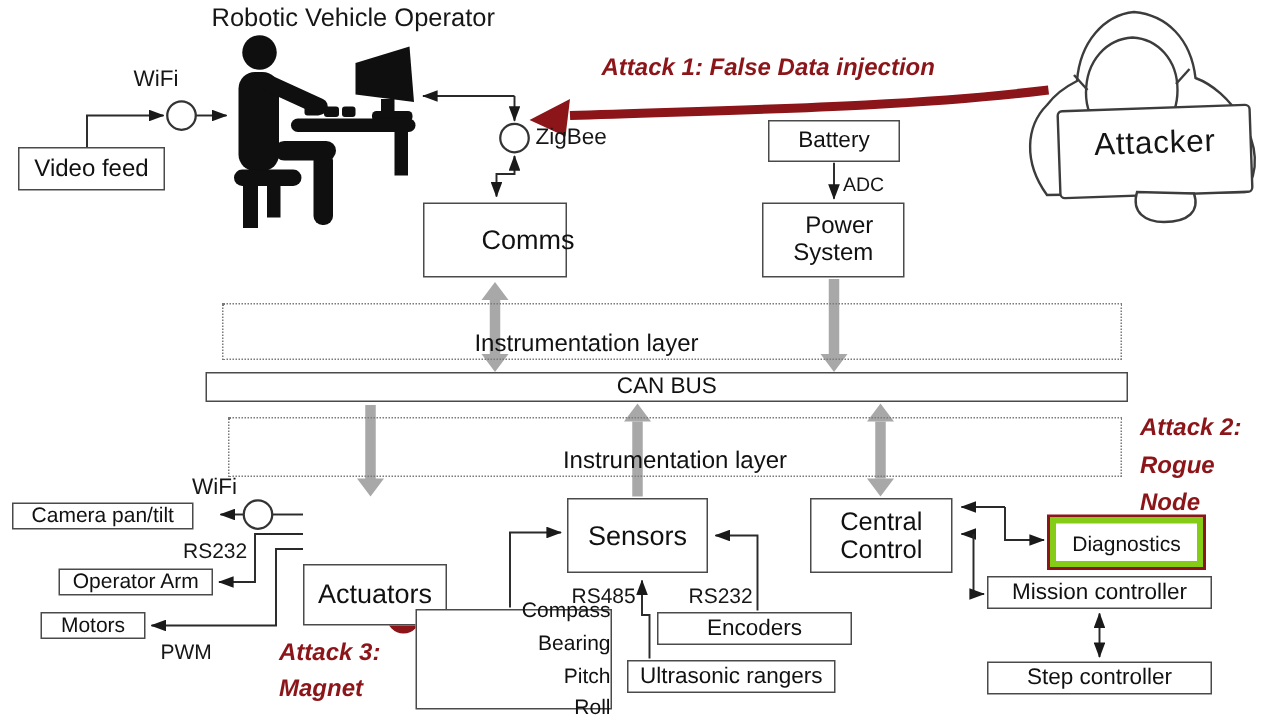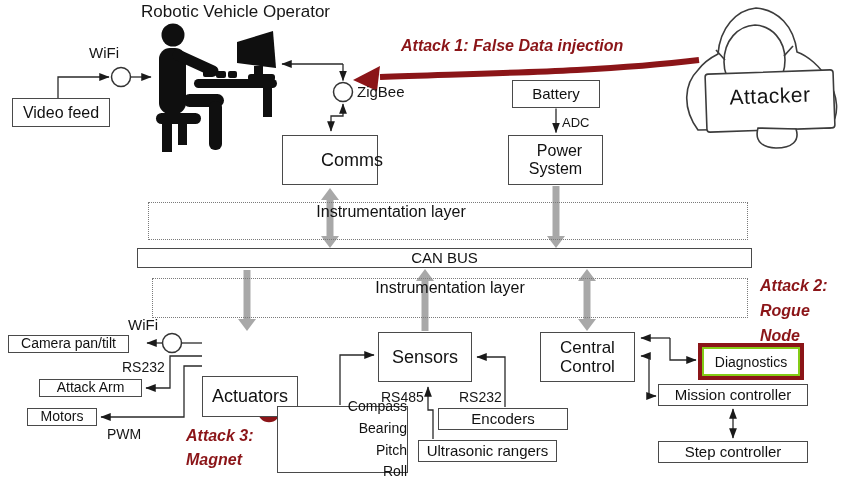--- a/index.html
+++ b/index.html
@@ -8,21 +8,21 @@
     font-family:"Liberation Sans","DejaVu Sans",sans-serif;color:#111;
   }
   #connector-layer{position:absolute;left:0;top:0;width:850px;height:478px;}
   .box{
     position:absolute;background:#fff;border:1.4px solid #4a4a4a;
     display:flex;align-items:center;justify-content:center;text-align:right;
     box-sizing:border-box;line-height:1.12;
   }
   .dashedbox{
     position:absolute;border:1px dotted #7a7a7a;background:transparent;
-    box-sizing:border-box;display:flex;align-items:flex-start;justify-content:center;
+    box-sizing:border-box;display:flex;align-items:flex-end;justify-content:center;
   }
   .lbl{position:absolute;white-space:nowrap;color:#161616;}
   .attack{
     position:absolute;color:var(--attack-red,#8b1518);font-style:italic;font-weight:600;
     white-space:pre-line;line-height:1.55;
   }
   .prelines{white-space:pre-line;}
   .thin-stroke{stroke:#2a2a2a;stroke-width:1.3;fill:none;}
   .node-circle{fill:#fff;stroke:#333;stroke-width:1.5;}
   .gray-shaft{stroke:var(--arrow-gray,#a8a8a8);stroke-width:7;fill:none;}
@@ -30,21 +30,21 @@
   .red-stroke{stroke:var(--attack-red,#8b1518);}
   .red-fill{fill:var(--attack-red,#8b1518);}
   .pict{fill:#0f0f0f;}
   .sketch{fill:#fff;stroke:#3c3c3c;stroke-width:1.6;}
   #diagnostics-outer{
     position:absolute;left:698px;top:343px;width:106px;height:37px;
     background:var(--attack-red,#8b1518);display:flex;align-items:center;justify-content:center;
     box-sizing:border-box;
   }
   #diagnostics-inner{
-    background:#fff;border:2px solid #84cc16;width:94px;height:25px;
+    background:#fff;border:4px solid #84cc16;width:94px;height:25px;
     display:flex;align-items:center;justify-content:center;font-size:14px;
   }
   #attacker-label{
     position:absolute;left:710px;top:84px;width:120px;text-align:center;
     font-size:21px;transform:rotate(-2deg);color:#151515;letter-spacing:0.5px;
   }
 </style>
 </head>
 <body>
 
@@ -170,21 +170,21 @@
     <span style="font-size:16px;transform:translateX(-57px);">Instrumentation layer</span>
   </div>
 
   <div class="box" style="left:137px;top:248px;width:615px;height:20px;font-size:15px;border-width:1.5px;">CAN BUS</div>
 
   <div class="dashedbox" style="left:152px;top:278px;width:596px;height:40px;">
     <span style="font-size:16px;">Instrumentation layer</span>
   </div>
 
   <div class="box" style="left:8px;top:335px;width:121px;height:18px;font-size:14px;">Camera pan/tilt</div>
-  <div class="box" style="left:39px;top:379px;width:103px;height:18px;font-size:14px;">Attack Arm</div>
+  <div class="box" style="left:39px;top:379px;width:103px;height:18px;font-size:14px;">Operator Arm</div>
   <div class="box" style="left:27px;top:408px;width:70px;height:18px;font-size:14px;">Motors</div>
   <div class="box" style="left:202px;top:332px;width:96px;height:41px;font-size:18px;margin-top:44px;">Actuators</div>
   <div class="box prelines" style="left:277px;top:406px;width:131px;height:67px;font-size:14px;line-height:1.55;padding-left:24px;">Compass Bearing
 Pitch
 Roll</div>
   <div class="box" style="left:378px;top:332px;width:94px;height:50px;font-size:18px;">Sensors</div>
   <div class="box" style="left:438px;top:408px;width:130px;height:22px;font-size:15px;">Encoders</div>
   <div class="box" style="left:418px;top:440px;width:139px;height:22px;font-size:15px;">Ultrasonic rangers</div>
   <div class="box prelines" style="left:540px;top:332px;width:95px;height:50px;font-size:17px;">Central
 Control</div>

